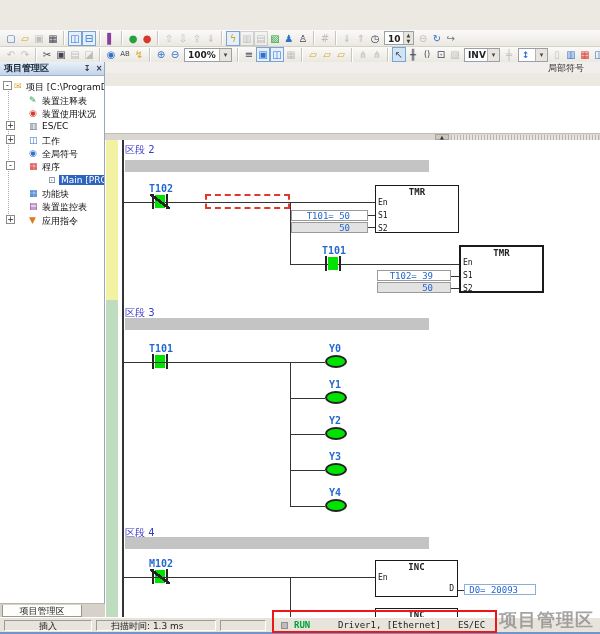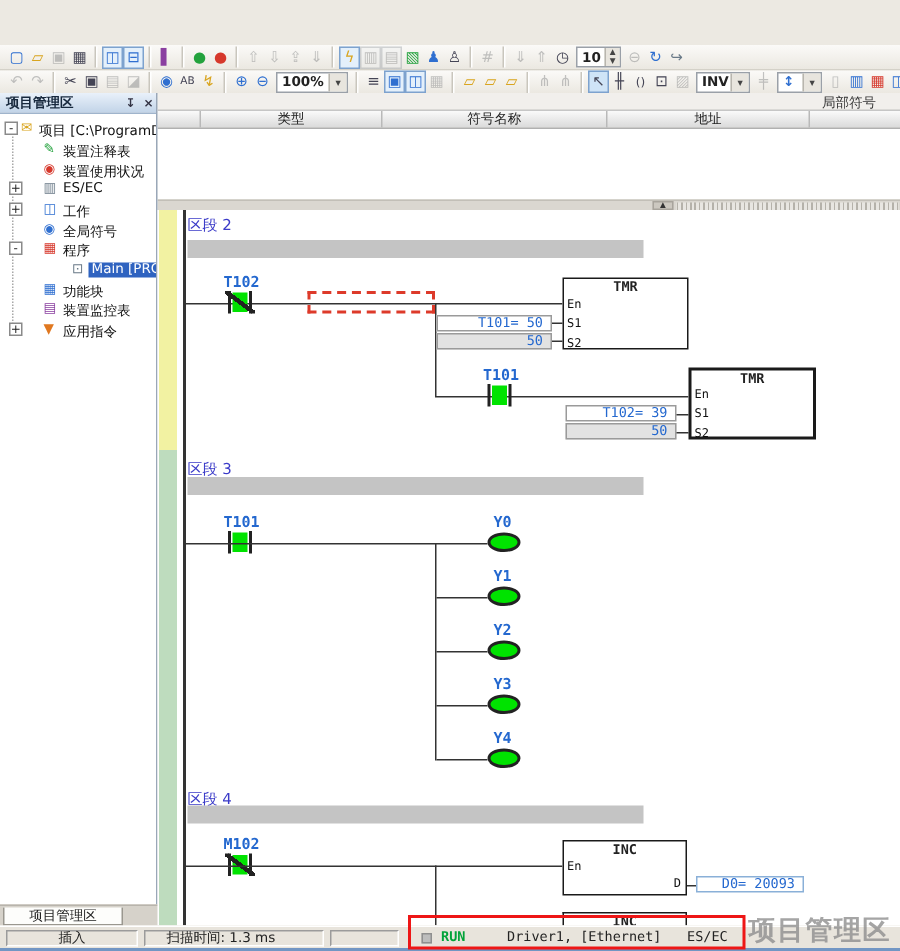--- a/index.html
+++ b/index.html
@@ -81,21 +81,21 @@
   .contact .l{left:3px}.contact .r{right:3px}
   .contact .cf{position:absolute;left:6px;top:1px;width:10px;height:13px;background:#00e300;}
   .contact .diag{position:absolute;left:1px;top:0;width:20px;height:15px;
      background:linear-gradient(to top right,transparent 44%,#222 44%,#222 56%,transparent 56%);}
   .coil{position:absolute;width:22px;height:13px;border-radius:50%;background:#00e300;border:2px solid #222;box-sizing:border-box;}
   .fb{position:absolute;background:#fff;border:1px solid #1a1a1a;font:9px "DejaVu Sans Mono",monospace;box-sizing:border-box;}
   .fb2{border-width:2px;}
   .fbtitle{text-align:center;font-weight:bold;margin-top:1px;}
   .pin{position:absolute;font-size:8px;color:#111;font-family:"DejaVu Sans Mono",monospace;}
   .opbox{position:absolute;height:11px;border:1px solid #9a9a9a;background:#fff;
-     font:9px/11px "DejaVu Sans Mono",monospace;color:#2468cf;text-align:right;padding-right:5px;box-sizing:border-box;}
+     font:9px/11px "DejaVu Sans Mono",monospace;color:#2468cf;text-align:right;padding-right:17px;box-sizing:border-box;}
   .opbox.gray{background:#e2e2e2;}
   .opbox.blueb{border-color:#8ab0d8;}
   .seldash{position:absolute;border:2px dashed #dd3a2a;box-sizing:border-box;}
   
   .statusbar{position:absolute;left:0;top:617px;width:600px;height:15px;background:#e8e4dc;border-top:1px solid #fff;box-sizing:border-box;}
   .sbcell{position:absolute;height:11px;border:1px solid;border-color:#9b9b9b #fff #fff #9b9b9b;
      font-size:9px;line-height:11px;box-sizing:border-box;background:#e8e4dc;}
   .sbtext{position:absolute;font:9px "DejaVu Sans Mono",monospace;color:#222;top:2px;}
   .runtext{color:#00a339;font-weight:bold;}
   .sbdot{position:absolute;left:281px;top:4px;width:7px;height:7px;background:#bdbdbd;border:1px solid #8f8f8f;box-sizing:border-box;}
@@ -202,27 +202,20 @@
     <span class="tbi cGray dis">▯</span>
     <span class="rightcluster">
       <span class="tbi cBlue">▥</span>
       <span class="tbi cRed">▦</span>
       <span class="tbi cBlue">◫</span>
     </span>
   </div>
 
   <div class="symtitlerow">
     <span class="symtitle">局部符号</span>
-  </div>
-  <div class="symheader">
-    <span class="shc" style="width:29px"></span>
-    <span class="shc" style="width:121px">类型</span>
-    <span class="shc" style="width:150px">符号名称</span>
-    <span class="shc" style="width:135px">地址</span>
-    <span class="shc" style="flex:1;border-right:none"></span>
   </div>
   <div class="symbody"></div>
   <div class="splitter">
     <span class="splitarrow">▲</span>
     <span class="splitdots"></span>
   </div>
 
   <div class="panel">
     <div class="phead">
       <span>项目管理区</span>

